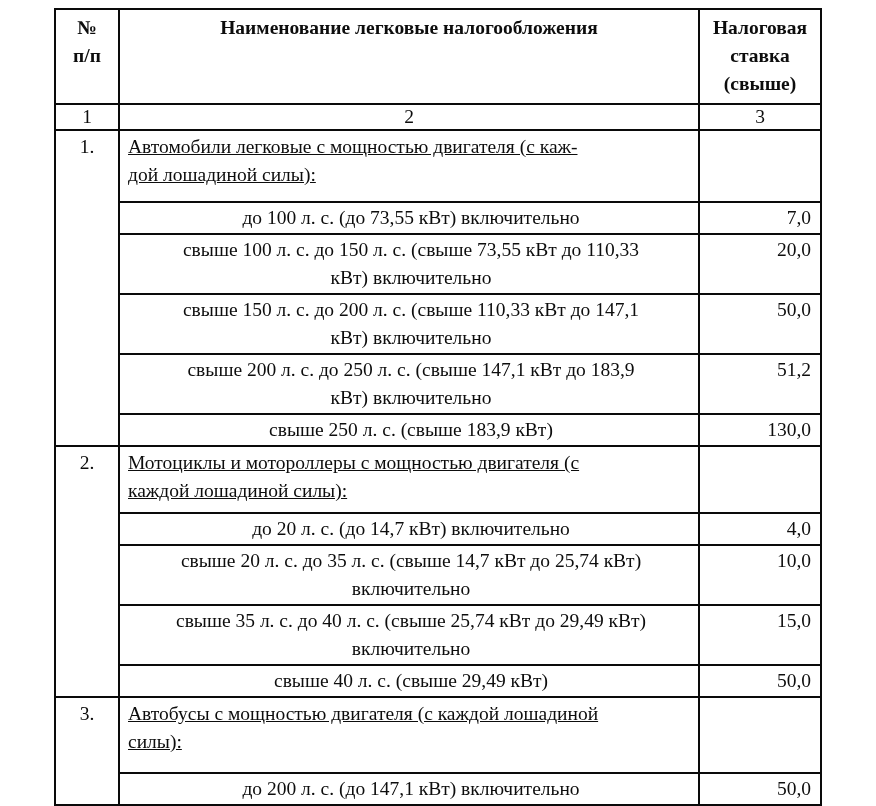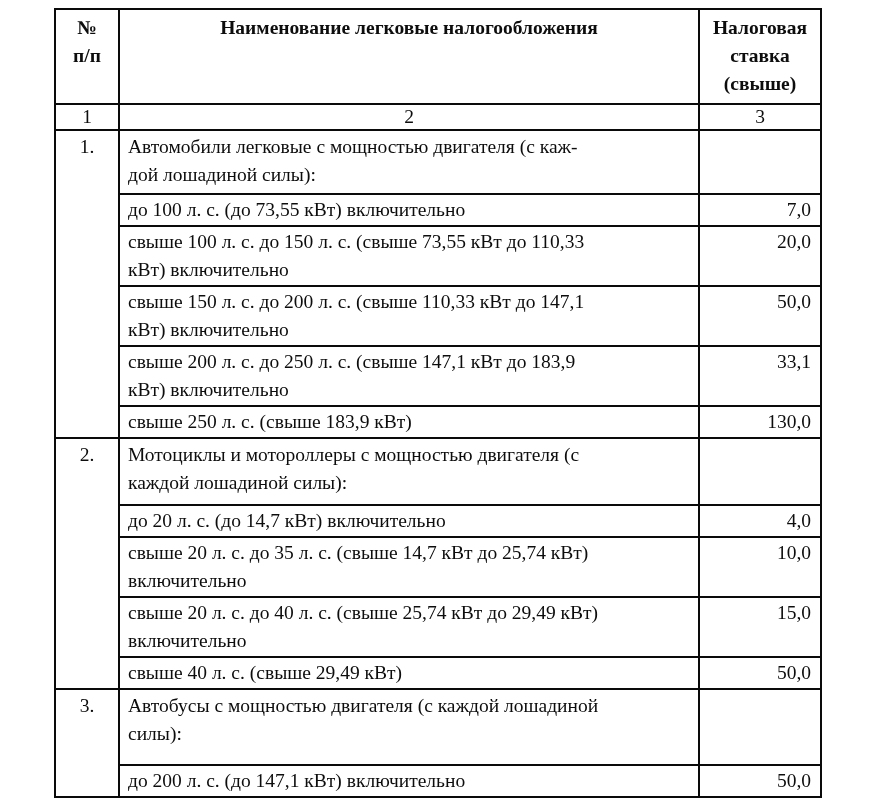--- a/index.html
+++ b/index.html
@@ -44,26 +44,28 @@
     height: 24px;
     text-align: center;
     line-height: 24px;
     padding: 0;
   }
   td.num {
     text-align: center;
     padding-top: 2px;
   }
   td.title {
-    padding: 2px 6px 4px 8px;
+    padding: 2px 6px 12px 8px;
+    text-decoration: underline;
   }
   td.title.gap-sm { padding-bottom: 7px; }
   td.title.gap-md { padding-bottom: 16px; }
   td.lbl {
     padding: 1px 4px 1px 8px;
+    text-align: center;
   }
   td.rate {
     text-align: right;
     padding: 1px 9px 1px 2px;
   }
 </style>
 </head>
 <body>
 
 <div class="page">
@@ -106,21 +108,21 @@
       <td class="rate">20,0</td>
     </tr>
     <tr>
       <td class="lbl">свыше 150 л. с. до 200 л. с. (свыше 110,33 кВт до 147,1
 кВт) включительно</td>
       <td class="rate">50,0</td>
     </tr>
     <tr>
       <td class="lbl">свыше 200 л. с. до 250 л. с. (свыше 147,1 кВт до 183,9
 кВт) включительно</td>
-      <td class="rate">33,1</td>
+      <td class="rate">51,2</td>
     </tr>
     <tr>
       <td class="lbl">свыше 250 л. с. (свыше 183,9 кВт)</td>
       <td class="rate">130,0</td>
     </tr>
 
     <tr>
       <td class="num" rowspan="5">2.</td>
       <td class="title gap-sm">Мотоциклы и мотороллеры с мощностью двигателя (с
 каждой лошадиной силы):</td>
@@ -129,21 +131,21 @@
     <tr>
       <td class="lbl">до 20 л. с. (до 14,7 кВт) включительно</td>
       <td class="rate">4,0</td>
     </tr>
     <tr>
       <td class="lbl">свыше 20 л. с. до 35 л. с. (свыше 14,7 кВт до 25,74 кВт)
 включительно</td>
       <td class="rate">10,0</td>
     </tr>
     <tr>
-      <td class="lbl">свыше 20 л. с. до 40 л. с. (свыше 25,74 кВт до 29,49 кВт)
+      <td class="lbl">свыше 35 л. с. до 40 л. с. (свыше 25,74 кВт до 29,49 кВт)
 включительно</td>
       <td class="rate">15,0</td>
     </tr>
     <tr>
       <td class="lbl">свыше 40 л. с. (свыше 29,49 кВт)</td>
       <td class="rate">50,0</td>
     </tr>
 
     <tr>
       <td class="num" rowspan="3">3.</td>

